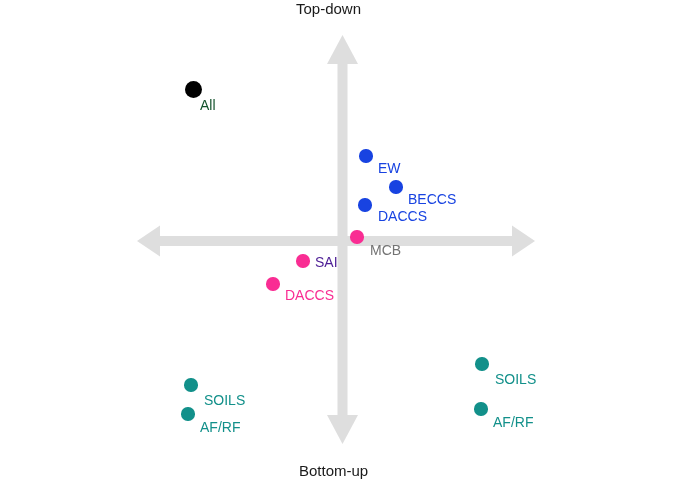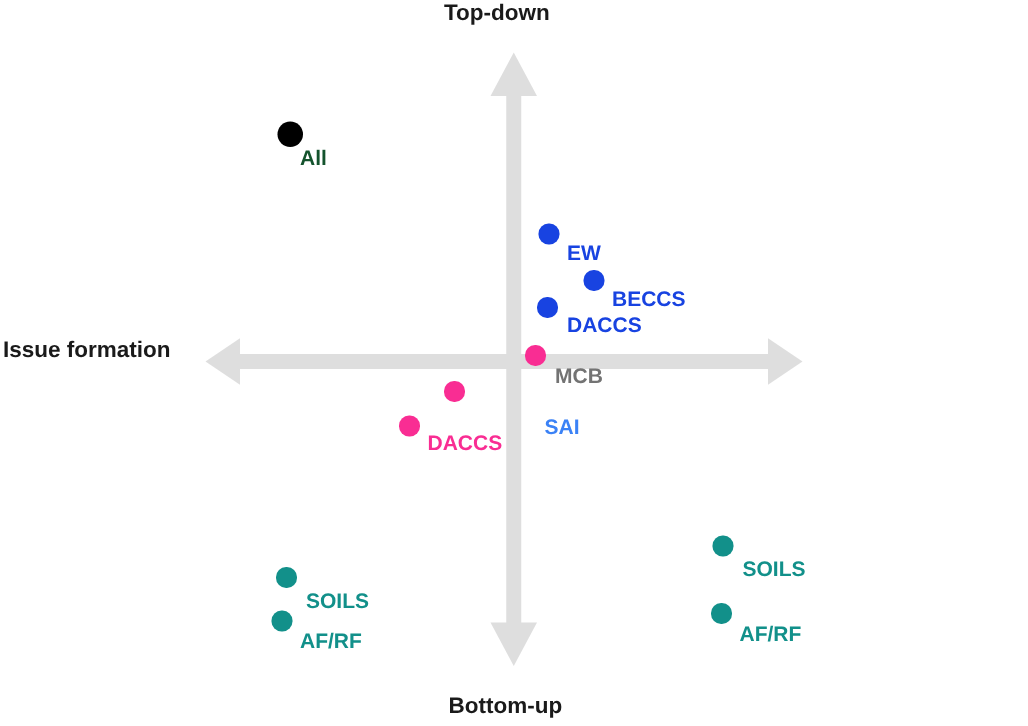--- a/index.html
+++ b/index.html
@@ -7,21 +7,20 @@
     padding: 0;
     background: #ffffff;
   }
   .figure {
     position: relative;
     width: 685px;
     height: 484px;
     background: #ffffff;
     font-family: "Liberation Sans", sans-serif;
     overflow: hidden;
-    font-weight: bold;
   }
   .axes {
     position: absolute;
     left: 0;
     top: 0;
   }
   .axis-label {
     position: absolute;
     font-size: 15px;
     line-height: 18px;
@@ -52,35 +51,34 @@
     <rect x="158" y="236" width="356" height="10" fill="#dedede"></rect>
     <rect x="337.5" y="62" width="10" height="355" fill="#dedede"></rect>
     <polygon points="137,241 160,225.5 160,256.5" fill="#dedede"></polygon>
     <polygon points="535,241 512,225.5 512,256.5" fill="#dedede"></polygon>
     <polygon points="342.5,35 327,64 358,64" fill="#dedede"></polygon>
     <polygon points="342.5,444 327,415 358,415" fill="#dedede"></polygon>
   </svg>
 
   <div class="axis-label top">Top-down</div>
   <div class="axis-label bottom">Bottom-up</div>
-  <div class="axis-label left">Issue formation</div>
 
   <div class="points">
       <div class="dot" style="left: 184.5px; top: 80.5px; width: 17px; height: 17px; background: rgb(0, 0, 0);"></div>
       <div class="point-label" style="left: 200px; top: 97px; color: #14532d;">All</div>
       <div class="dot" style="left: 359.3px; top: 149.3px; width: 13.4px; height: 13.4px; background: rgb(24, 67, 225);"></div>
       <div class="point-label" style="left: 378px; top: 160px; color: rgb(24, 67, 225); text-align: center;">EW</div>
       <div class="dot" style="left: 389.3px; top: 180.3px; width: 13.4px; height: 13.4px; background: rgb(24, 67, 225);"></div>
       <div class="point-label" style="left: 408px; top: 191px; color: rgb(24, 67, 225);">BECCS</div>
       <div class="dot" style="left: 358.3px; top: 198.3px; width: 13.4px; height: 13.4px; background: rgb(24, 67, 225);"></div>
       <div class="point-label" style="left: 378px; top: 208px; color: rgb(24, 67, 225);">DACCS</div>
       <div class="dot" style="left: 350.3px; top: 230.3px; width: 13.4px; height: 13.4px; background: rgb(249, 45, 147);"></div>
       <div class="point-label" style="left: 370px; top: 242px; color: #737373;">MCB</div>
       <div class="dot" style="left: 296.3px; top: 254.3px; width: 13.4px; height: 13.4px; background: rgb(249, 45, 147);"></div>
-      <div class="point-label" style="left: 315px; top: 276px; color: #3b82f6; margin-left: 48px;">SAI</div>
+      <div class="point-label" style="left: 315px; top: 254px; color: #4c1d95;">SAI</div>
       <div class="dot" style="left: 266.3px; top: 277.3px; width: 13.4px; height: 13.4px; background: rgb(249, 45, 147);"></div>
       <div class="point-label" style="left: 285px; top: 287px; color: rgb(249, 45, 147);">DACCS</div>
       <div class="dot" style="left: 184.3px; top: 378.3px; width: 13.4px; height: 13.4px; background: rgb(18, 144, 138);"></div>
       <div class="point-label" style="left: 204px; top: 392px; color: rgb(18, 144, 138);">SOILS</div>
       <div class="dot" style="left: 181.3px; top: 407.3px; width: 13.4px; height: 13.4px; background: rgb(18, 144, 138);"></div>
       <div class="point-label" style="left: 200px; top: 419px; color: rgb(18, 144, 138);">AF/RF</div>
       <div class="dot" style="left: 475.3px; top: 357.3px; width: 13.4px; height: 13.4px; background: rgb(18, 144, 138);"></div>
       <div class="point-label" style="left: 495px; top: 371px; color: rgb(18, 144, 138);">SOILS</div>
       <div class="dot" style="left: 474.3px; top: 402.3px; width: 13.4px; height: 13.4px; background: rgb(18, 144, 138);"></div>
       <div class="point-label" style="left: 493px; top: 414px; color: rgb(18, 144, 138);">AF/RF</div>

